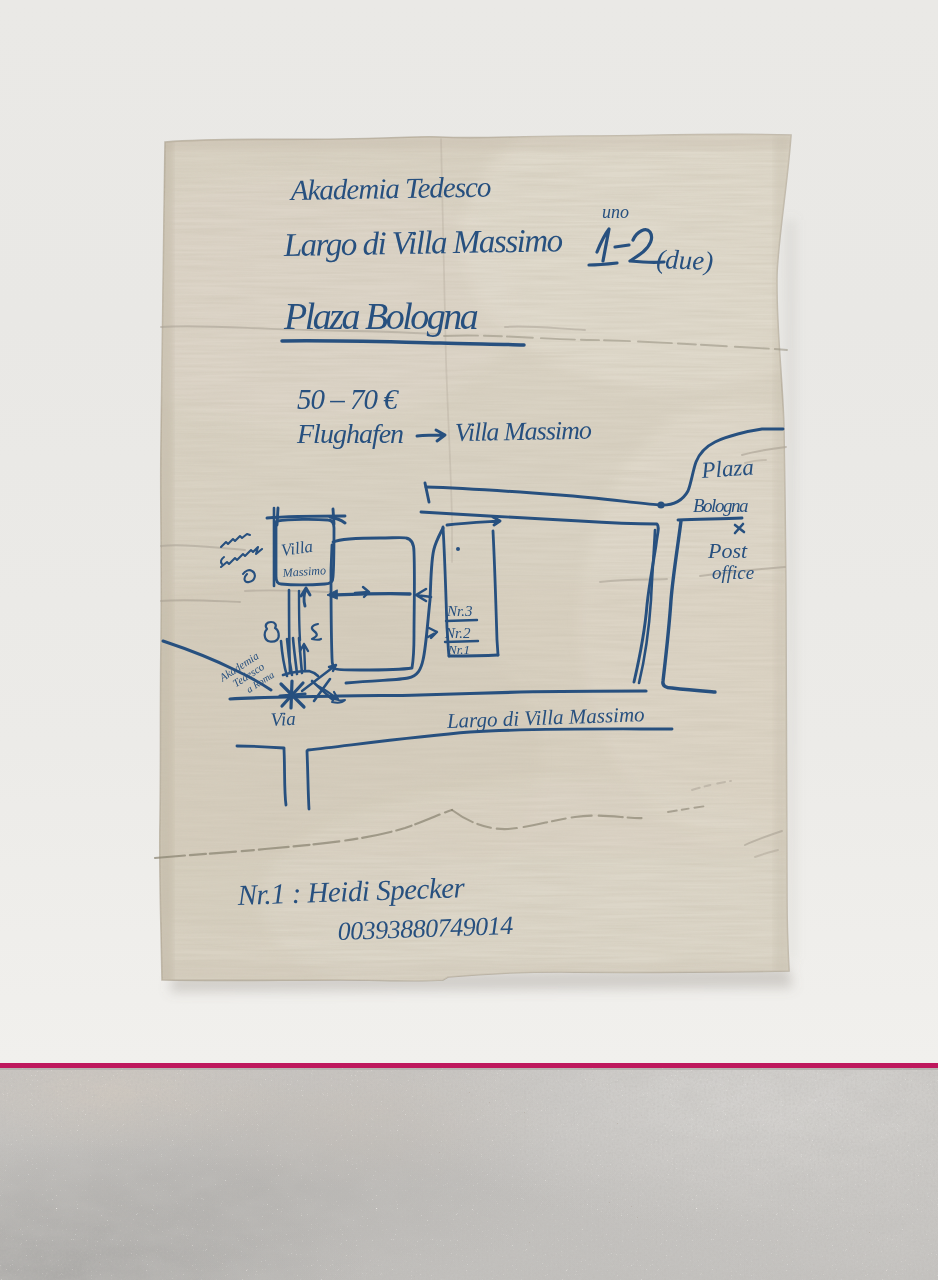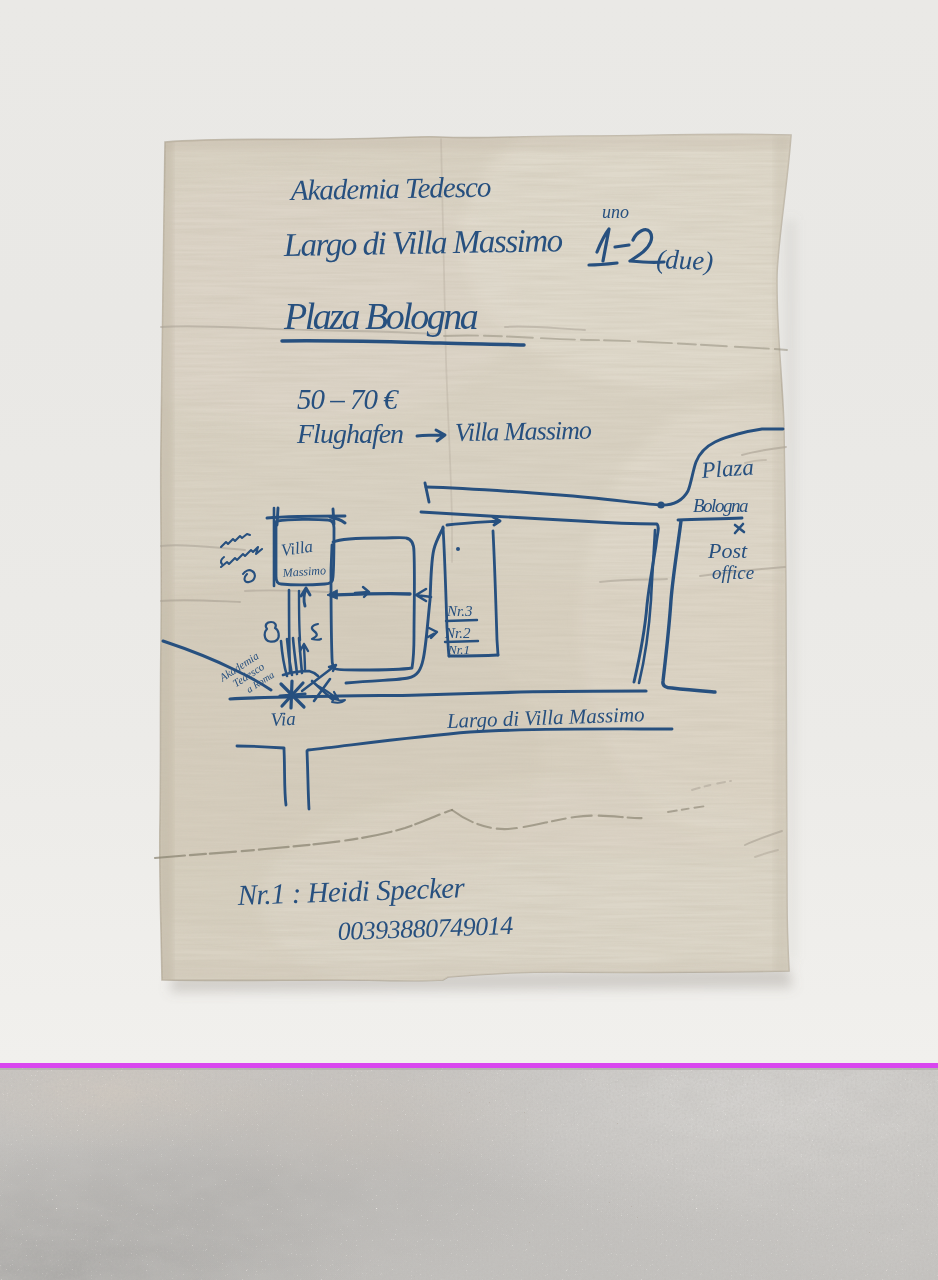--- a/index.html
+++ b/index.html
@@ -1,16 +1,16 @@
 <!DOCTYPE html>
 <html><head>
 <meta charset="utf-8">
 <style>
 html,body{margin:0;padding:0}
-#stage{position:relative;width:938px;height:1280px;overflow:hidden;background:#d946ef;font-family:"Liberation Sans",sans-serif}
+#stage{position:relative;width:938px;height:1280px;overflow:hidden;background:#be185d;font-family:"Liberation Sans",sans-serif}
 #wall{position:absolute;left:0;top:0;width:938px;height:1063px;
 background:linear-gradient(180deg,#eae9e6 0%,#e9e8e5 30%,#ecebe8 70%,#f1f0ed 100%)}
 #floor{position:absolute;left:0;top:1068px;width:938px;height:212px;border-top:2px solid #b4b2ae;box-sizing:border-box;
 background:
 radial-gradient(ellipse 260px 90px at 12% 10%,rgba(214,203,190,.5),rgba(214,203,190,0) 70%),
 radial-gradient(ellipse 300px 110px at 38% 20%,rgba(205,196,186,.4),rgba(205,196,186,0) 70%),
 radial-gradient(ellipse 520px 180px at 82% 15%,rgba(215,213,210,.85),rgba(215,213,210,0) 72%),
 radial-gradient(ellipse 440px 180px at 5% 95%,rgba(158,157,155,.6),rgba(158,157,155,0) 72%),
 radial-gradient(ellipse 430px 160px at 28% 55%,rgba(172,170,167,.5),rgba(172,170,167,0) 70%),
 radial-gradient(ellipse 600px 200px at 60% 110%,rgba(198,196,193,.5),rgba(198,196,193,0) 70%),

